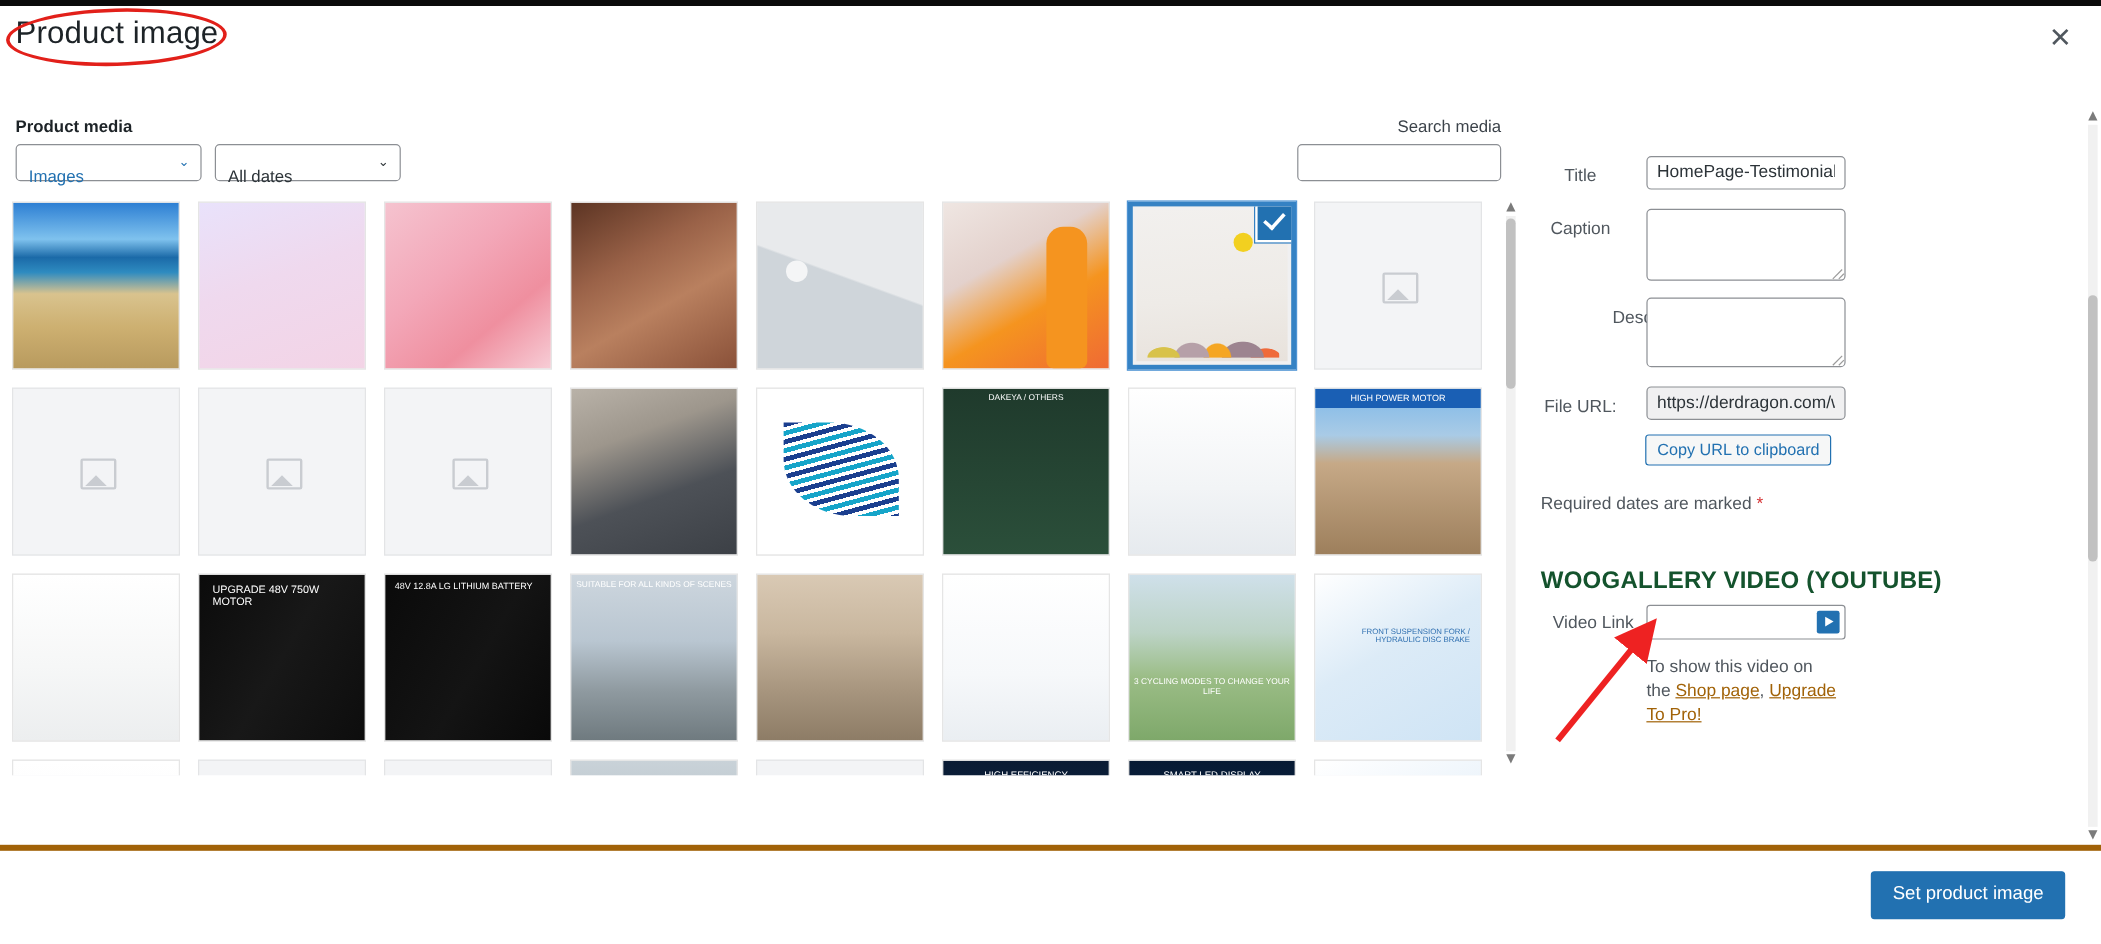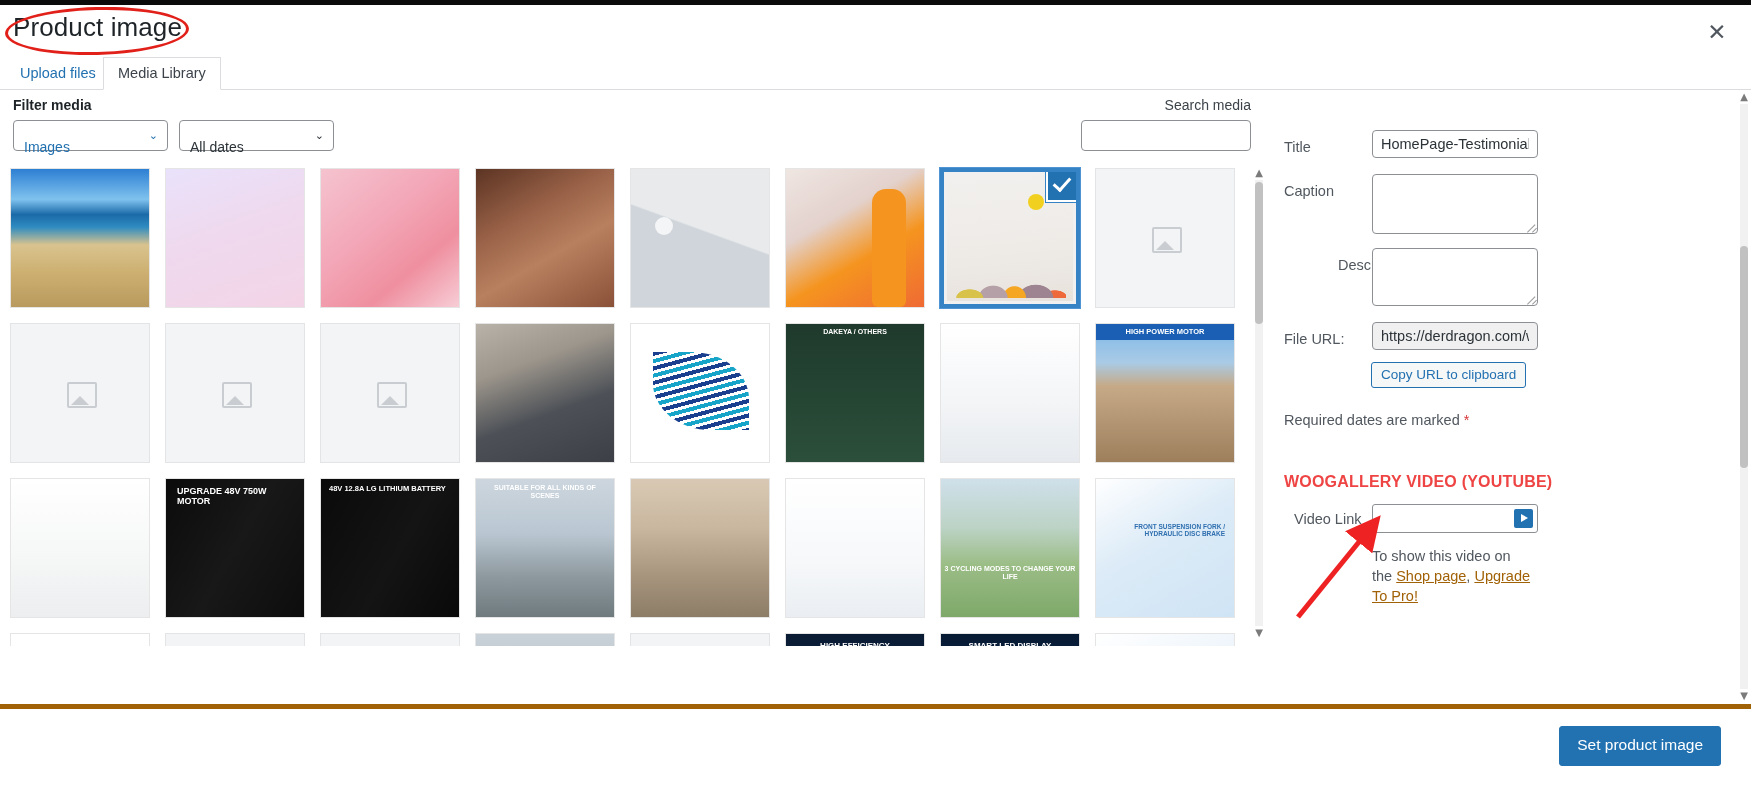--- a/index.html
+++ b/index.html
@@ -108,21 +108,21 @@
     box-shadow:0 0 0 1px #3582c4;
     z-index:5;
   }
   .check:after{
     content:"";position:absolute;left:9px;top:4px;width:7px;height:14px;
     border:solid #fff;border-width:0 3px 3px 0;transform:rotate(42deg);
   }
   .ovl-text{
     position:absolute;left:0;right:0;
     font-family:"Liberation Sans",sans-serif;
-    font-weight:700;color:#fff;text-align:center;
+    font-weight:400;color:#fff;text-align:center;
     line-height:1.1;pointer-events:none;
   }
 
   
   .gscroll{position:absolute;left:1252px;top:166px;width:14px;height:474px;background:#fff;}
   .gscroll .track{position:absolute;left:3px;top:14px;width:8px;height:446px;background:#f1f1f1;}
   .gscroll .thumb{position:absolute;left:3px;top:16px;width:8px;height:142px;background:#c1c1c1;border-radius:4px;}
   .gscroll .arr{position:absolute;left:0;width:14px;height:14px;color:#7b7b7b;font-size:10px;text-align:center;line-height:14px;font-family:"DejaVu Sans",sans-serif;}
   .gscroll .arr.up{top:0;}
   .gscroll .arr.dn{bottom:0;}
@@ -131,21 +131,21 @@
   .sidebar{
     position:absolute;left:1268px;top:90px;width:483px;height:613px;
     background:#f6f7f7;border-left:1px solid #dcdcde;box-sizing:border-box;
     overflow:hidden;
   }
   .sb-note{
     position:absolute;left:106px;top:-7px;width:230px;
     font-size:14.5px;color:#50575e;line-height:22px;
   }
   .flabel{
-    position:absolute;text-align:left;font-size:14.5px;color:#50575e;line-height:20px;
+    position:absolute;text-align:center;font-size:14.5px;color:#50575e;line-height:20px;
   }
   .finput{
     position:absolute;box-sizing:border-box;background:#fff;
     border:1px solid #8c8f94;border-radius:4px;
     font-family:"Liberation Sans",sans-serif;font-size:14.5px;color:#2c3338;
     padding:4px 8px;outline:none;resize:none;overflow:hidden;
   }
   .finput.ro{background:#f0f0f1;color:#2c3338;}
   .resize-grip{position:absolute;width:10px;height:10px;pointer-events:none;}
   .resize-grip:before,.resize-grip:after{
@@ -158,21 +158,21 @@
   .copy-btn{
     position:absolute;left:1371px;top:362px;height:26px;box-sizing:border-box;
     border:1px solid #2271b1;border-radius:3px;background:#f6f7f7;color:#2271b1;
     font-family:"Liberation Sans",sans-serif;font-size:13.5px;padding:0 9px;line-height:24px;
     cursor:pointer;
   }
   .req-note{position:absolute;left:1284px;top:412px;font-size:14.5px;color:#50575e;}
   .req-note .star{color:#d63638;}
 
   .woo-head{
-    position:absolute;left:1284px;top:473px;font-size:16px;color:#ef4444;
+    position:absolute;left:1284px;top:473px;font-size:20px;color:#14532d;
     font-weight:700;letter-spacing:.2px;
   }
   .video-label{position:absolute;left:1294px;top:511px;font-size:14.5px;color:#50575e;}
   .video-input{
     position:absolute;left:1372px;top:504px;width:166px;height:29px;box-sizing:border-box;
     background:#fff;border:1px solid #8c8f94;border-radius:3px;
   }
   .video-input input{width:100%;height:100%;border:0;outline:0;background:transparent;
     padding:0 26px 0 7px;box-sizing:border-box;font-family:"Liberation Sans",sans-serif;font-size:14px;}
   .yt-btn{
@@ -216,26 +216,22 @@
 <body>
 
 <div id="root">
 
   <div class="topstrip"></div>
 
   <div class="modal-title">Product image</div>
   <div class="title-annot"></div>
   <div class="close-btn">✕</div>
 
-  <div class="tabs">
-    <div class="tab upload">Upload files</div>
-    <div class="tab active">Media Library</div>
-  </div>
-
-  <div class="filter-label">Filter media</div>
+
+  <div class="filter-label">Product media</div>
   <div class="sel" id="filter-type">
     <span>Images</span>
     <span class="chev">⌄</span>
   </div>
   <div class="sel" id="filter-date">
     <span>All dates</span>
     <span class="chev">⌄</span>
   </div>
   <div class="search-label">Search media</div>
   <div class="search-box">

